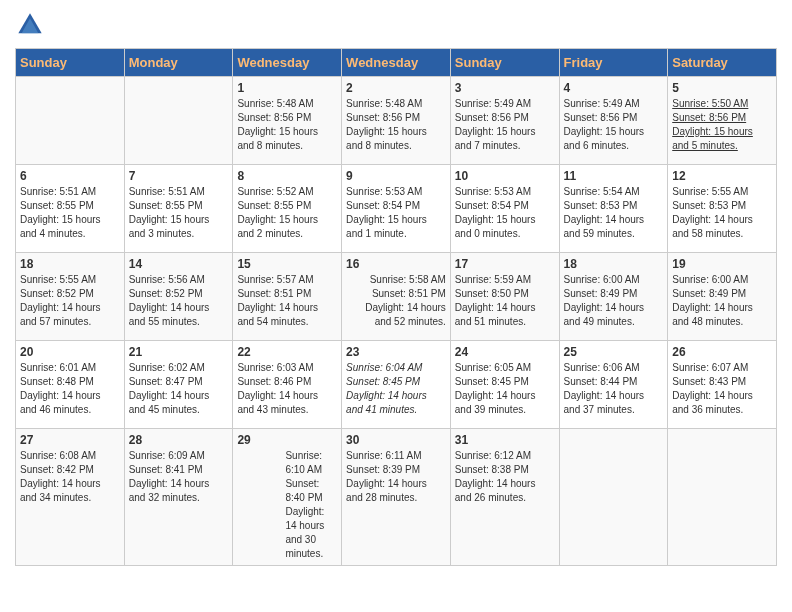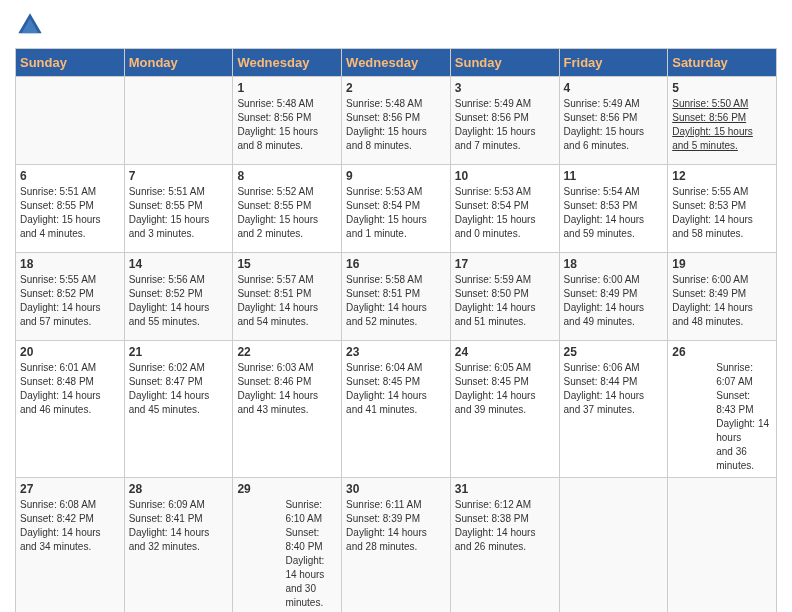--- a/index.html
+++ b/index.html
@@ -235,21 +235,21 @@
         </td>
         <td>
           <span class="day-num">15</span>
           <div class="day-info" style="white-space: pre-line;">Sunrise: 5:57 AM
 Sunset: 8:51 PM
 Daylight: 14 hours
 and 54 minutes.</div>
         </td>
         <td>
           <span class="day-num">16</span>
-          <div class="day-info" style="white-space: pre-line;">Sunrise: 5:58 AM
+          <div class="day-info" style="white-space: pre-line; text-align: right;">Sunrise: 5:58 AM
 Sunset: 8:51 PM
 Daylight: 14 hours
 and 52 minutes.</div>
         </td>
         <td>
           <span class="day-num">17</span>
           <div class="day-info" style="white-space: pre-line;">Sunrise: 5:59 AM
 Sunset: 8:50 PM
 Daylight: 14 hours
 and 51 minutes.</div>
@@ -286,42 +286,42 @@
         </td>
         <td>
           <span class="day-num">22</span>
           <div class="day-info" style="white-space: pre-line;">Sunrise: 6:03 AM
 Sunset: 8:46 PM
 Daylight: 14 hours
 and 43 minutes.</div>
         </td>
         <td>
           <span class="day-num">23</span>
-          <div class="day-info" style="white-space: pre-line;">Sunrise: 6:04 AM
+          <div class="day-info" style="white-space: pre-line; font-style: italic;">Sunrise: 6:04 AM
 Sunset: 8:45 PM
 Daylight: 14 hours
 and 41 minutes.</div>
         </td>
         <td>
           <span class="day-num">24</span>
           <div class="day-info" style="white-space: pre-line;">Sunrise: 6:05 AM
 Sunset: 8:45 PM
 Daylight: 14 hours
 and 39 minutes.</div>
         </td>
         <td>
           <span class="day-num">25</span>
           <div class="day-info" style="white-space: pre-line;">Sunrise: 6:06 AM
 Sunset: 8:44 PM
 Daylight: 14 hours
 and 37 minutes.</div>
         </td>
         <td>
           <span class="day-num">26</span>
-          <div class="day-info" style="white-space: pre-line; margin-left: 44px;">Sunrise: 6:07 AM
+          <div class="day-info" style="white-space: pre-line;">Sunrise: 6:07 AM
 Sunset: 8:43 PM
 Daylight: 14 hours
 and 36 minutes.</div>
         </td>
       </tr>
       <tr>
         <td>
           <span class="day-num">27</span>
           <div class="day-info" style="white-space: pre-line;">Sunrise: 6:08 AM
 Sunset: 8:42 PM

